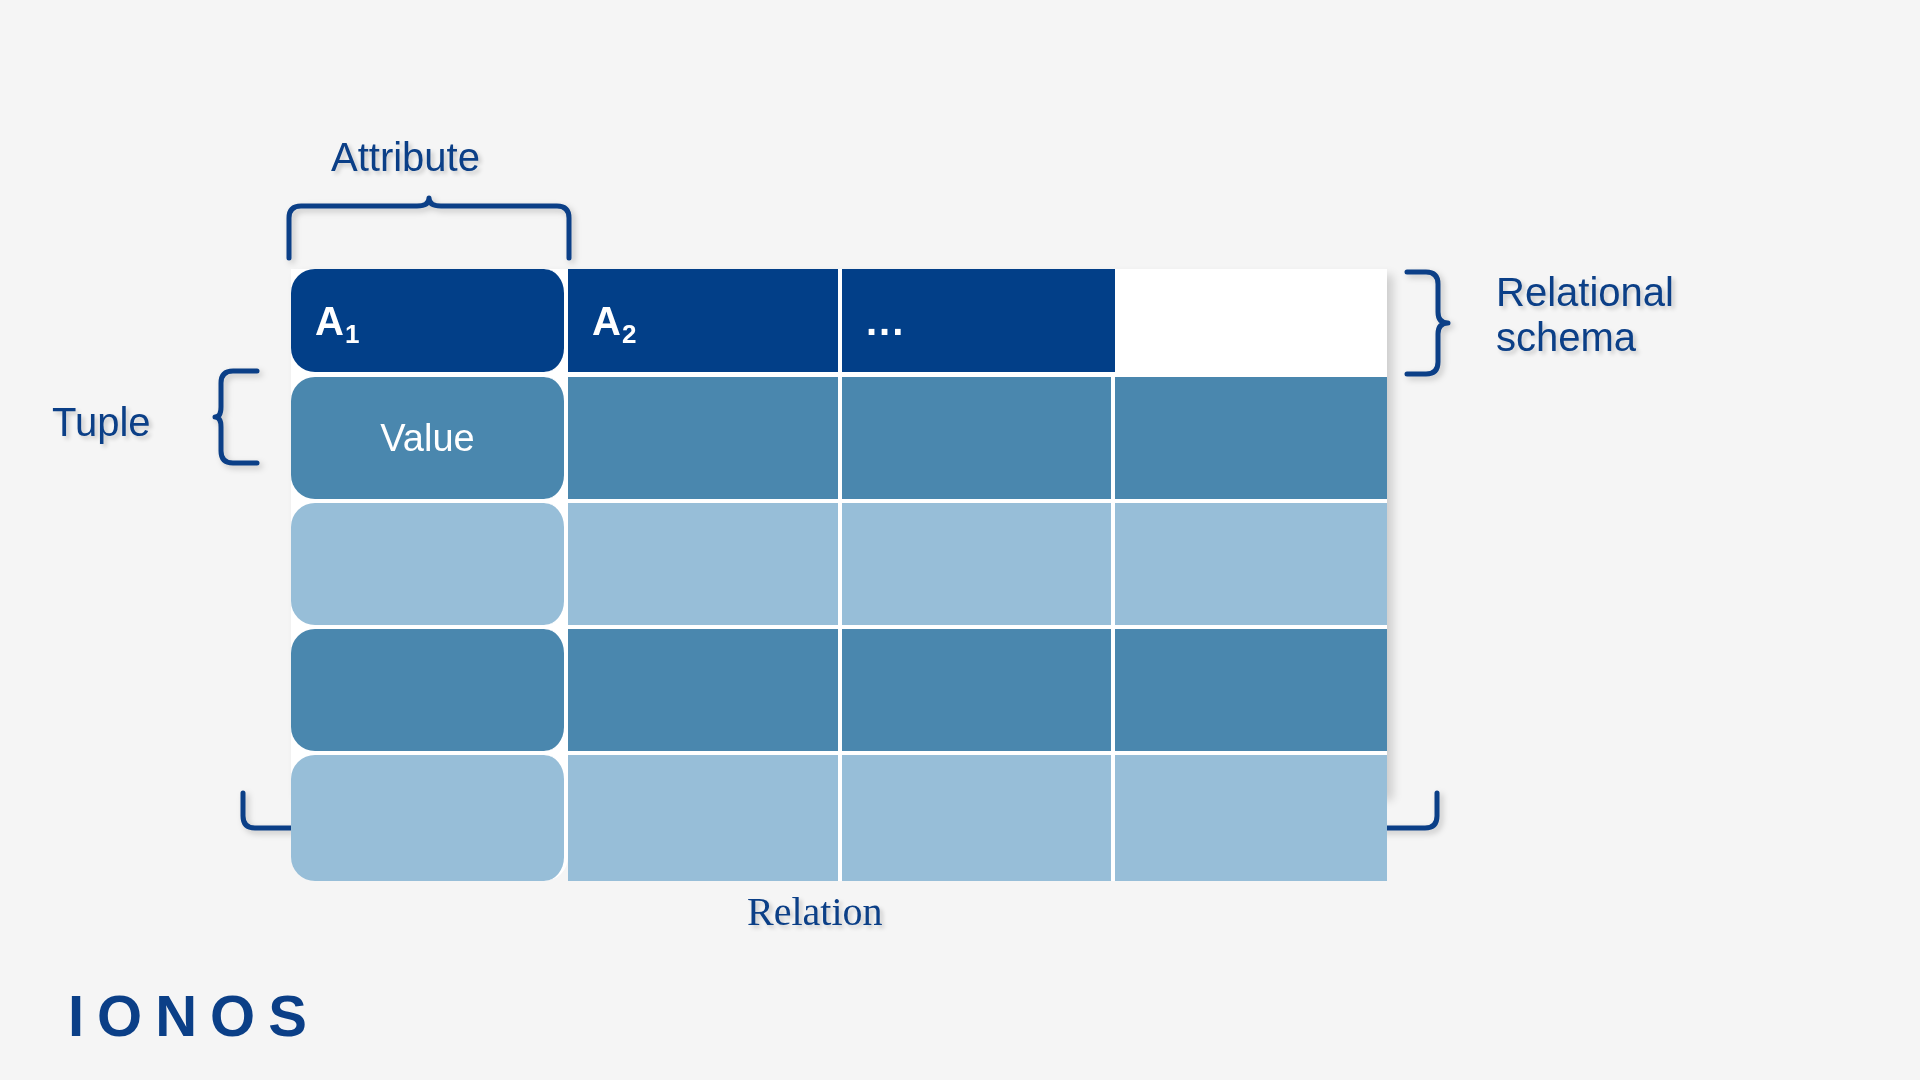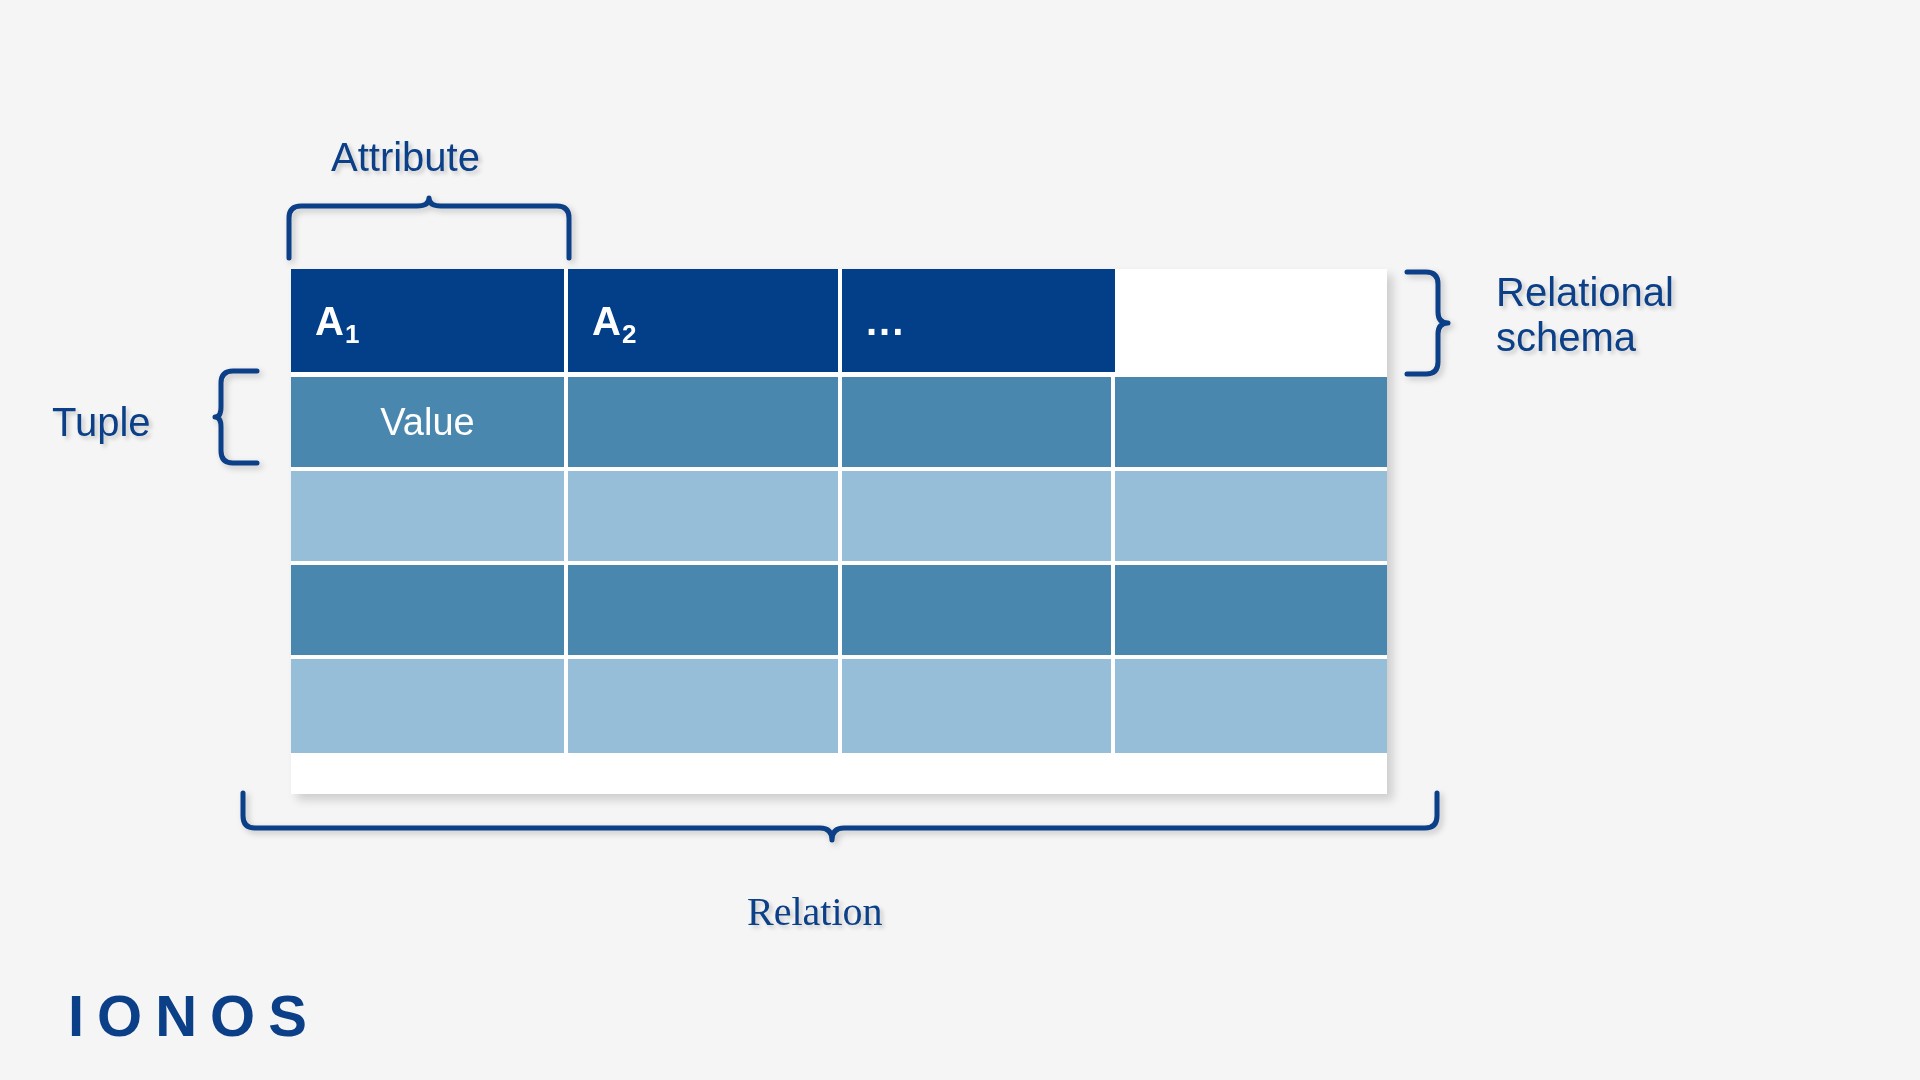--- a/index.html
+++ b/index.html
@@ -67,33 +67,33 @@
     left: 1px;
   }
   .dots {
     color: #ffffff;
     font-size: 40px;
     font-weight: bold;
     letter-spacing: 2px;
     line-height: 0.6;
   }
 
-  .row-data { height: 94px; border-bottom: 4px solid #ffffff; }
+  .row-data { height: 126px; border-bottom: 4px solid #ffffff; }
   .row-data:last-child { border-bottom: none; }
   .row-dark  .tcell { background: #4a87ae; }
   .row-light .tcell { background: #97bed8; }
 
   .value-text {
     color: #ffffff;
     font-size: 38px;
     line-height: 1;
   }
 
   
-  .col-1 { width: 277px; }
+  .col-1 { width: 277px; border-radius: 24px; }
   .col-2 { width: 274px; }
   .col-3 { width: 273px; }
   .col-4 { width: 272px; }
 
   
   .label {
     position: absolute;
     color: #0b3f87;
     font-size: 40px;
     line-height: 1.12;

